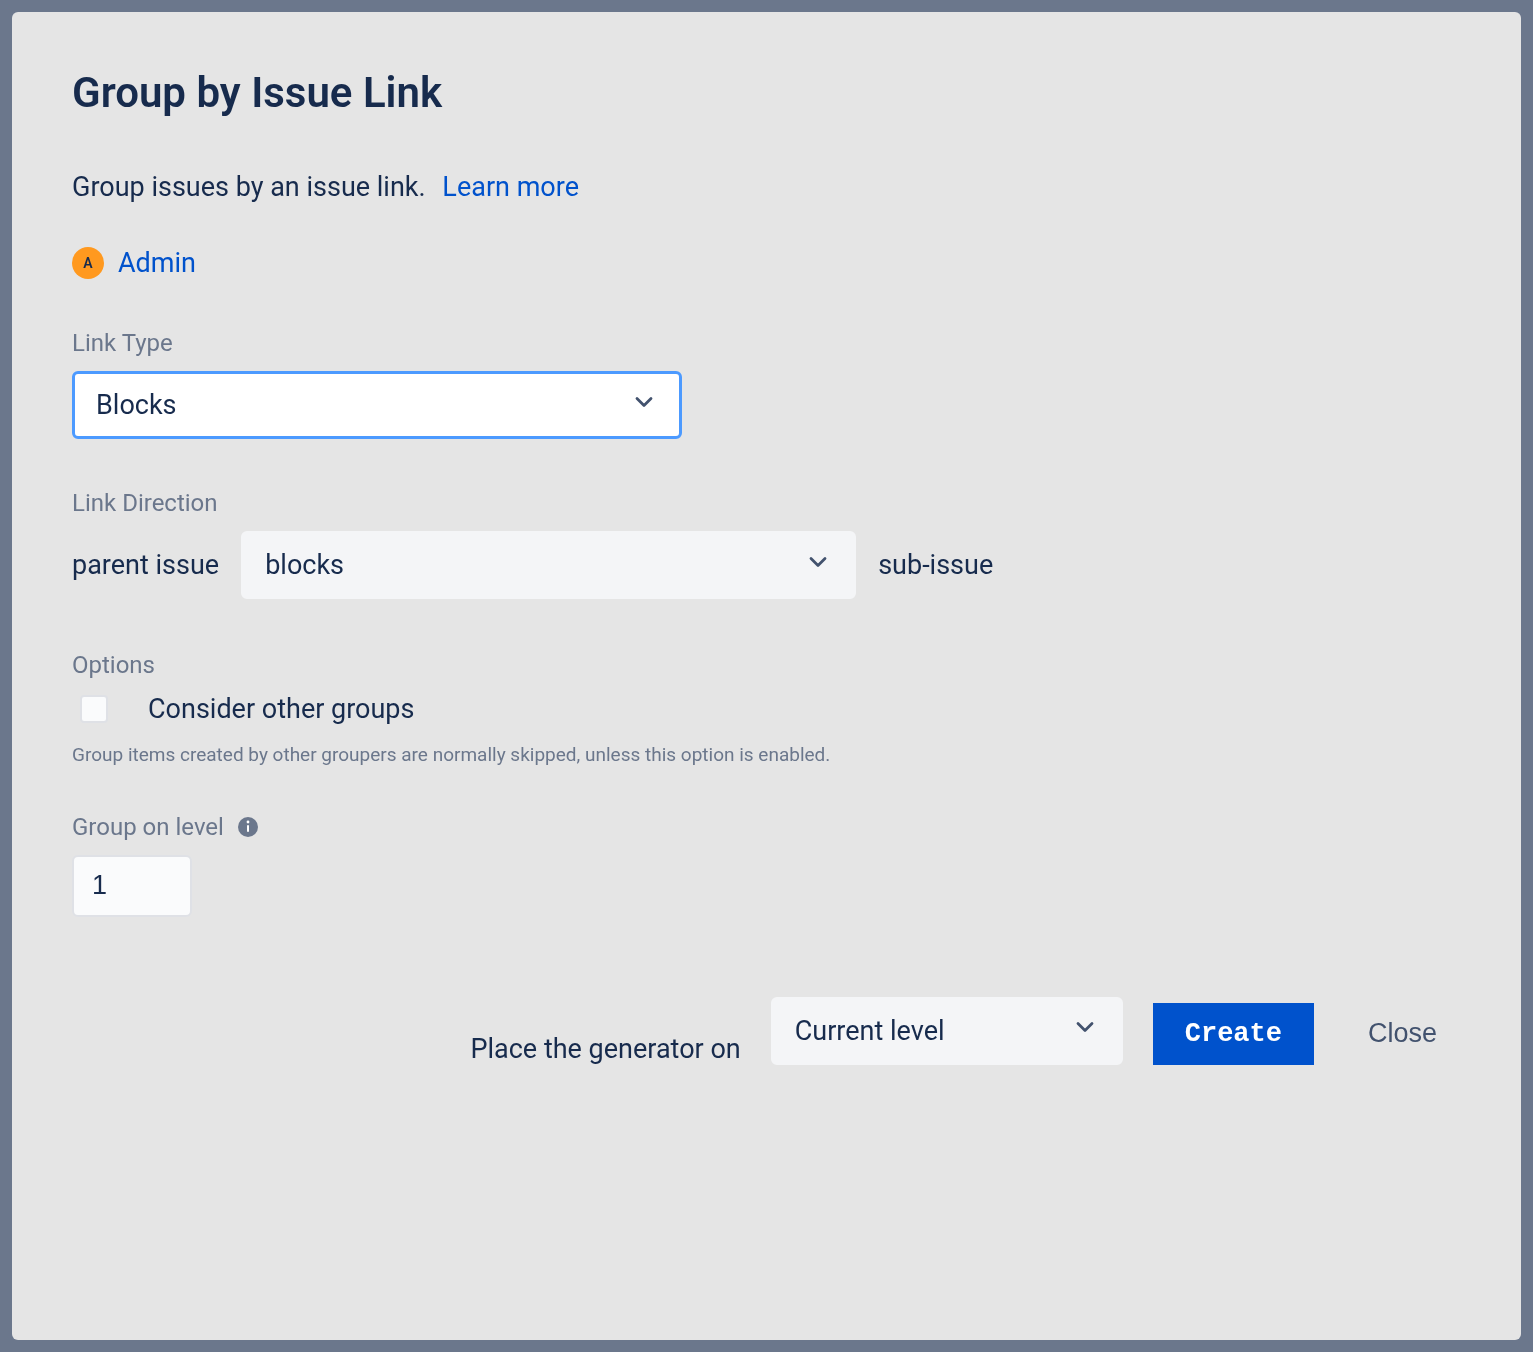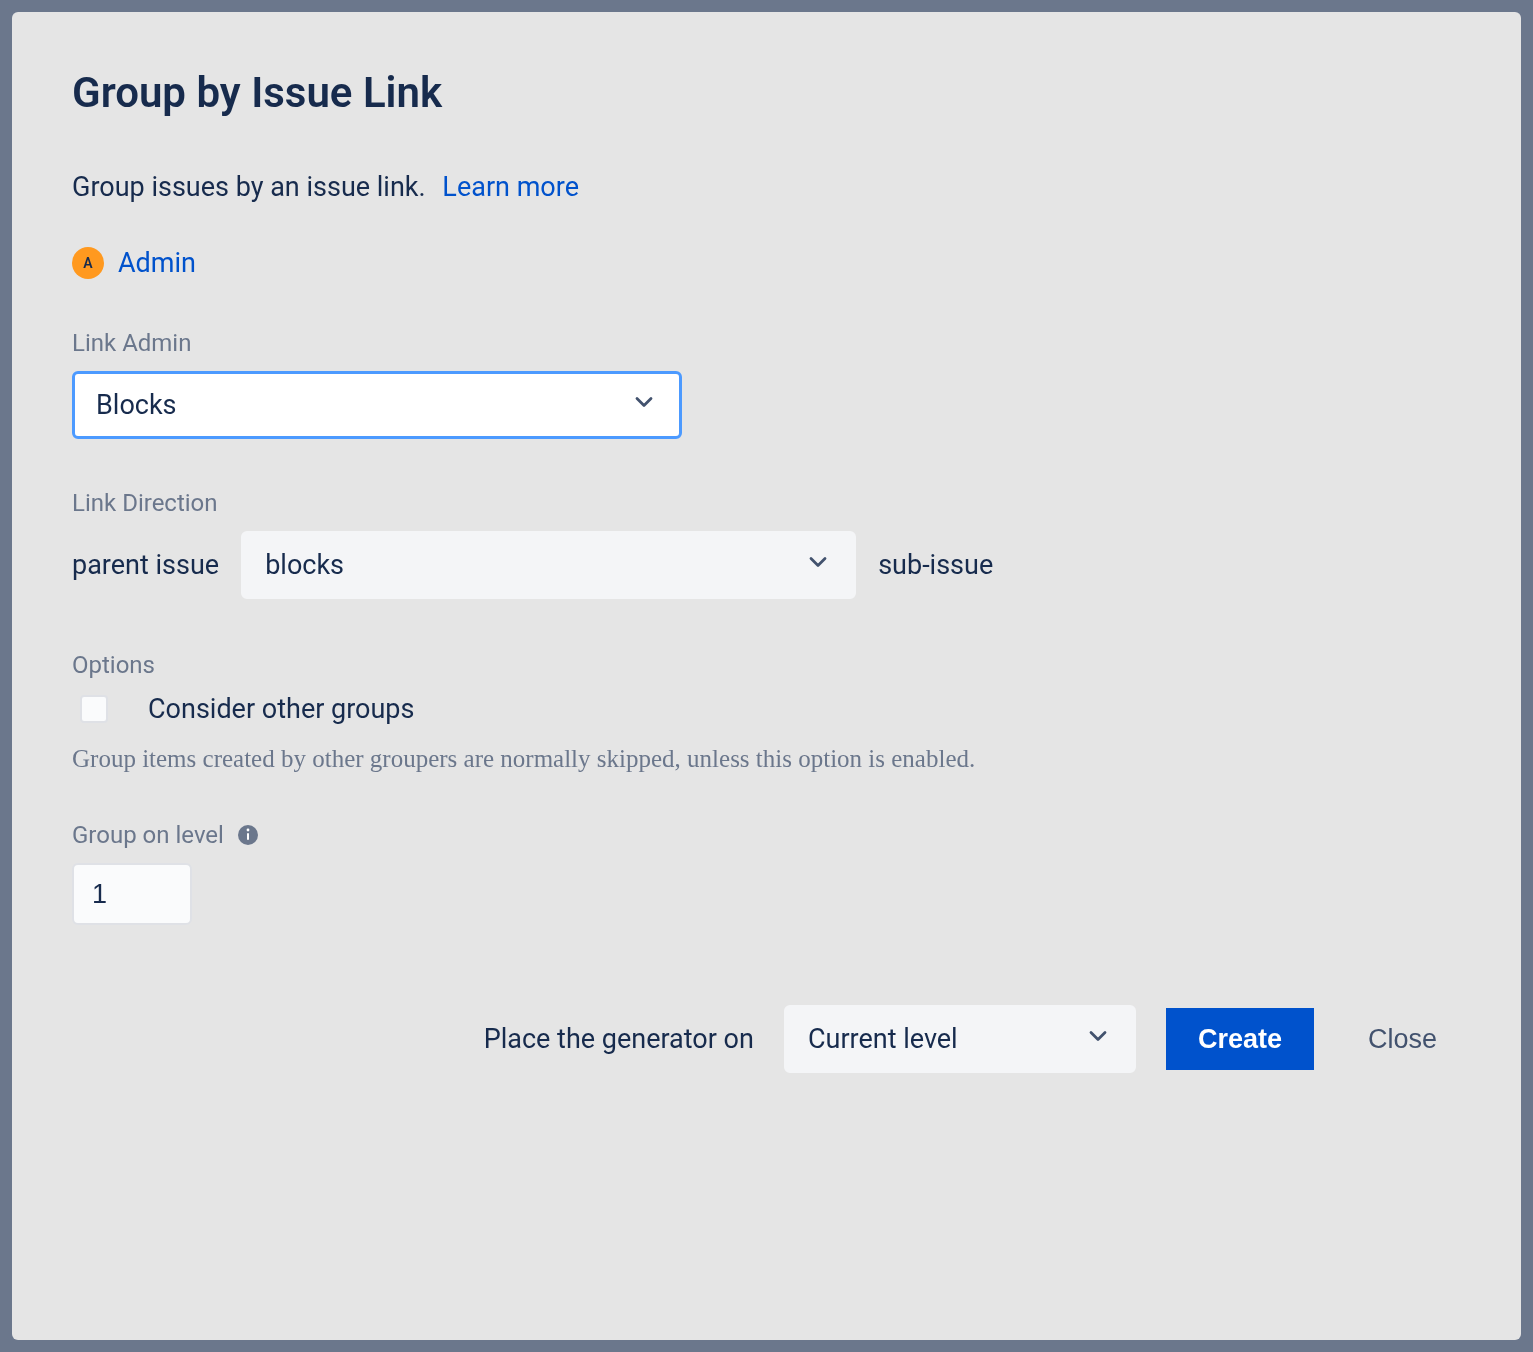--- a/index.html
+++ b/index.html
@@ -115,60 +115,60 @@
   }
   .checkbox {
     width: 28px;
     height: 28px;
     border: 2px solid #dfe1e6;
     border-radius: 4px;
     background: #fafbfc;
     cursor: pointer;
   }
   .help-text {
-    font-size: 25px;
+    font-size: 19px;
     color: #6b778c;
     line-height: 1.45;
-    font-family: Liberation Serif, serif;
   }
   .level-group { margin-bottom: 80px; }
   .info-icon {
     display: inline-flex;
     align-items: center;
     justify-content: center;
   }
   .level-input {
     width: 120px;
     height: 62px;
     border: 2px solid #dfe1e6;
     border-radius: 6px;
     background: #fafbfc;
     font-size: 27px;
     color: #172b4d;
     padding: 0 18px;
   }
   .footer {
     display: flex;
-    align-items: center;
+    align-items: flex-end;
     justify-content: flex-end;
     gap: 30px;
     font-size: 27px;
     color: #172b4d;
   }
   .footer .select { width: 352px; }
   .btn-primary {
     background: #0052cc;
     color: #fff;
     border: none;
     border-radius: 0;
     height: 62px;
     padding: 0 32px;
     font-size: 27px;
     font-weight: 600;
     cursor: pointer;
+    font-family: Liberation Mono, monospace;
   }
   .btn-subtle {
     background: transparent;
     border: none;
     color: #42526e;
     font-size: 27px;
     height: 62px;
     padding: 0 24px;
     cursor: pointer;
   }
@@ -183,21 +183,21 @@
   <div class="subtitle-row">
     <span>Group issues by an issue link.</span>
     <a href="#">Learn more</a>
   </div>
 
   <div class="runs-as-row">
     <div class="avatar">A</div>
     <a href="#" class="admin-link">Admin</a>
   </div>
 
-  <div class="field-label">Link Admin</div>
+  <div class="field-label">Link Type</div>
   <div class="select focused select-linktype">
     <span>Blocks</span>
     <span class="chevron-down">
       <svg width="28" height="28" viewBox="0 0 24 24">
           <path d="M6 9l6 6 6-6" fill="none" stroke="#42526e" stroke-width="2.4" stroke-linecap="round" stroke-linejoin="round"></path>
         </svg>
     </span>
   </div>
 
   <div class="link-direction-group">

